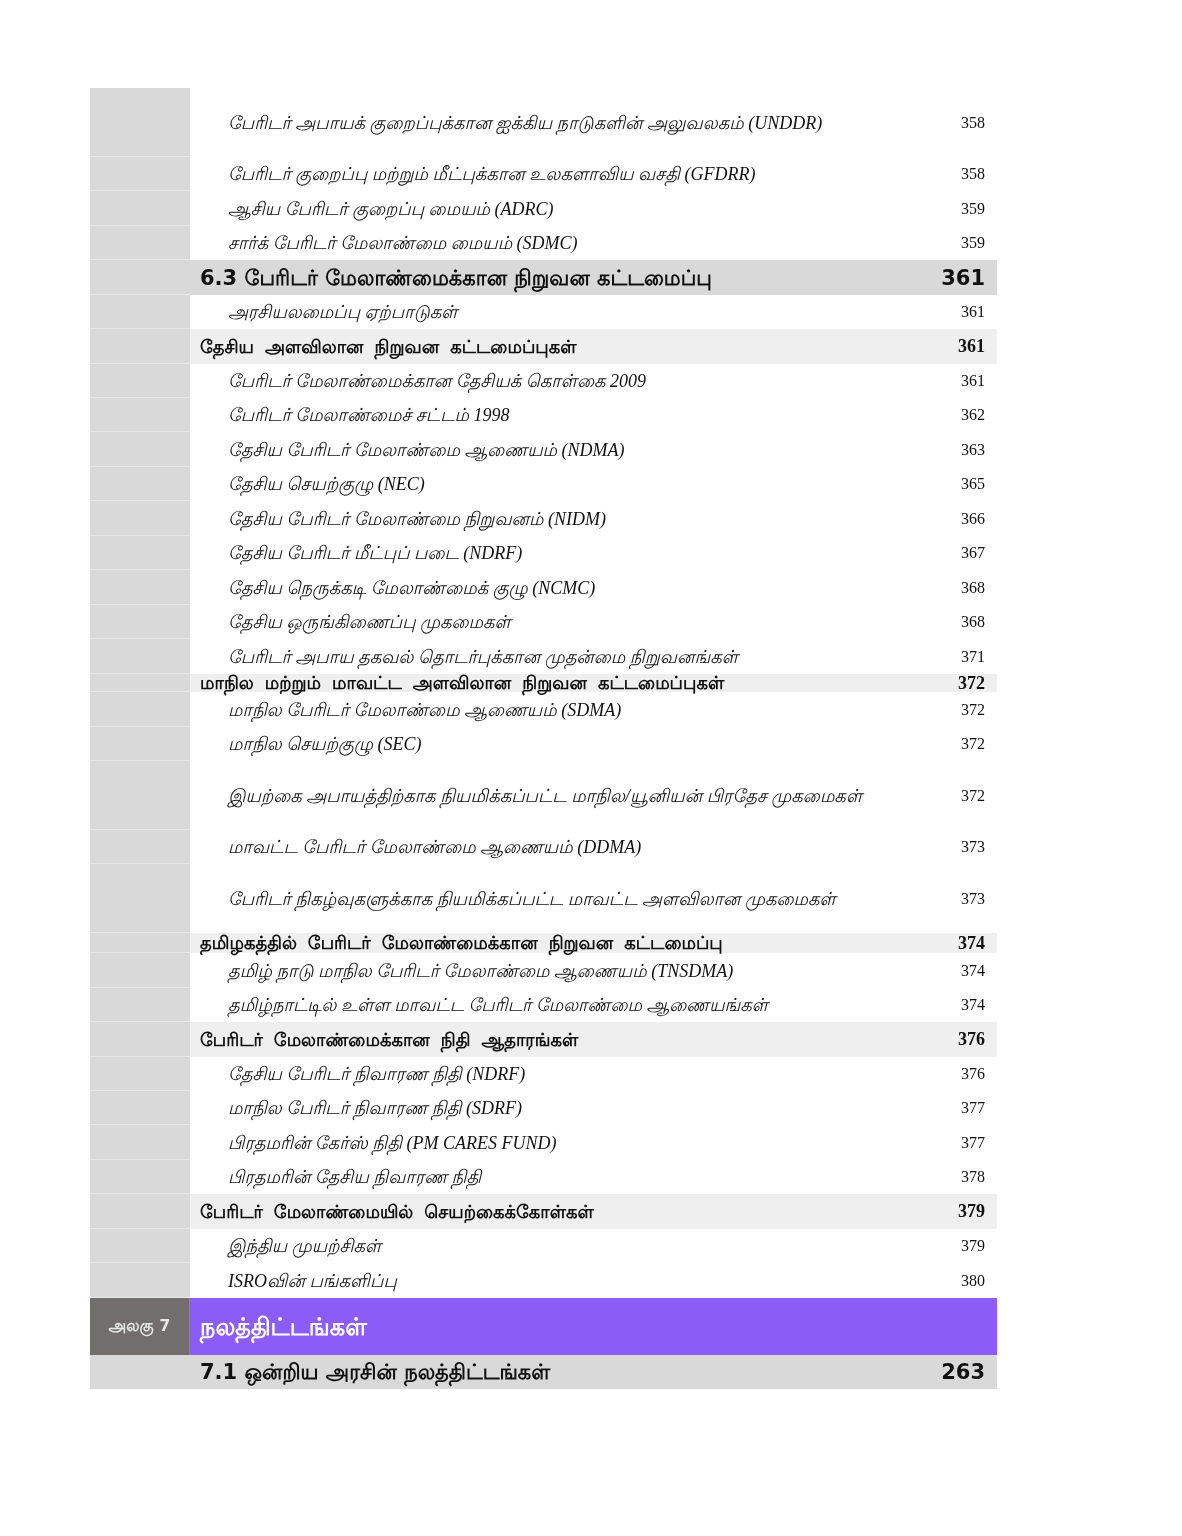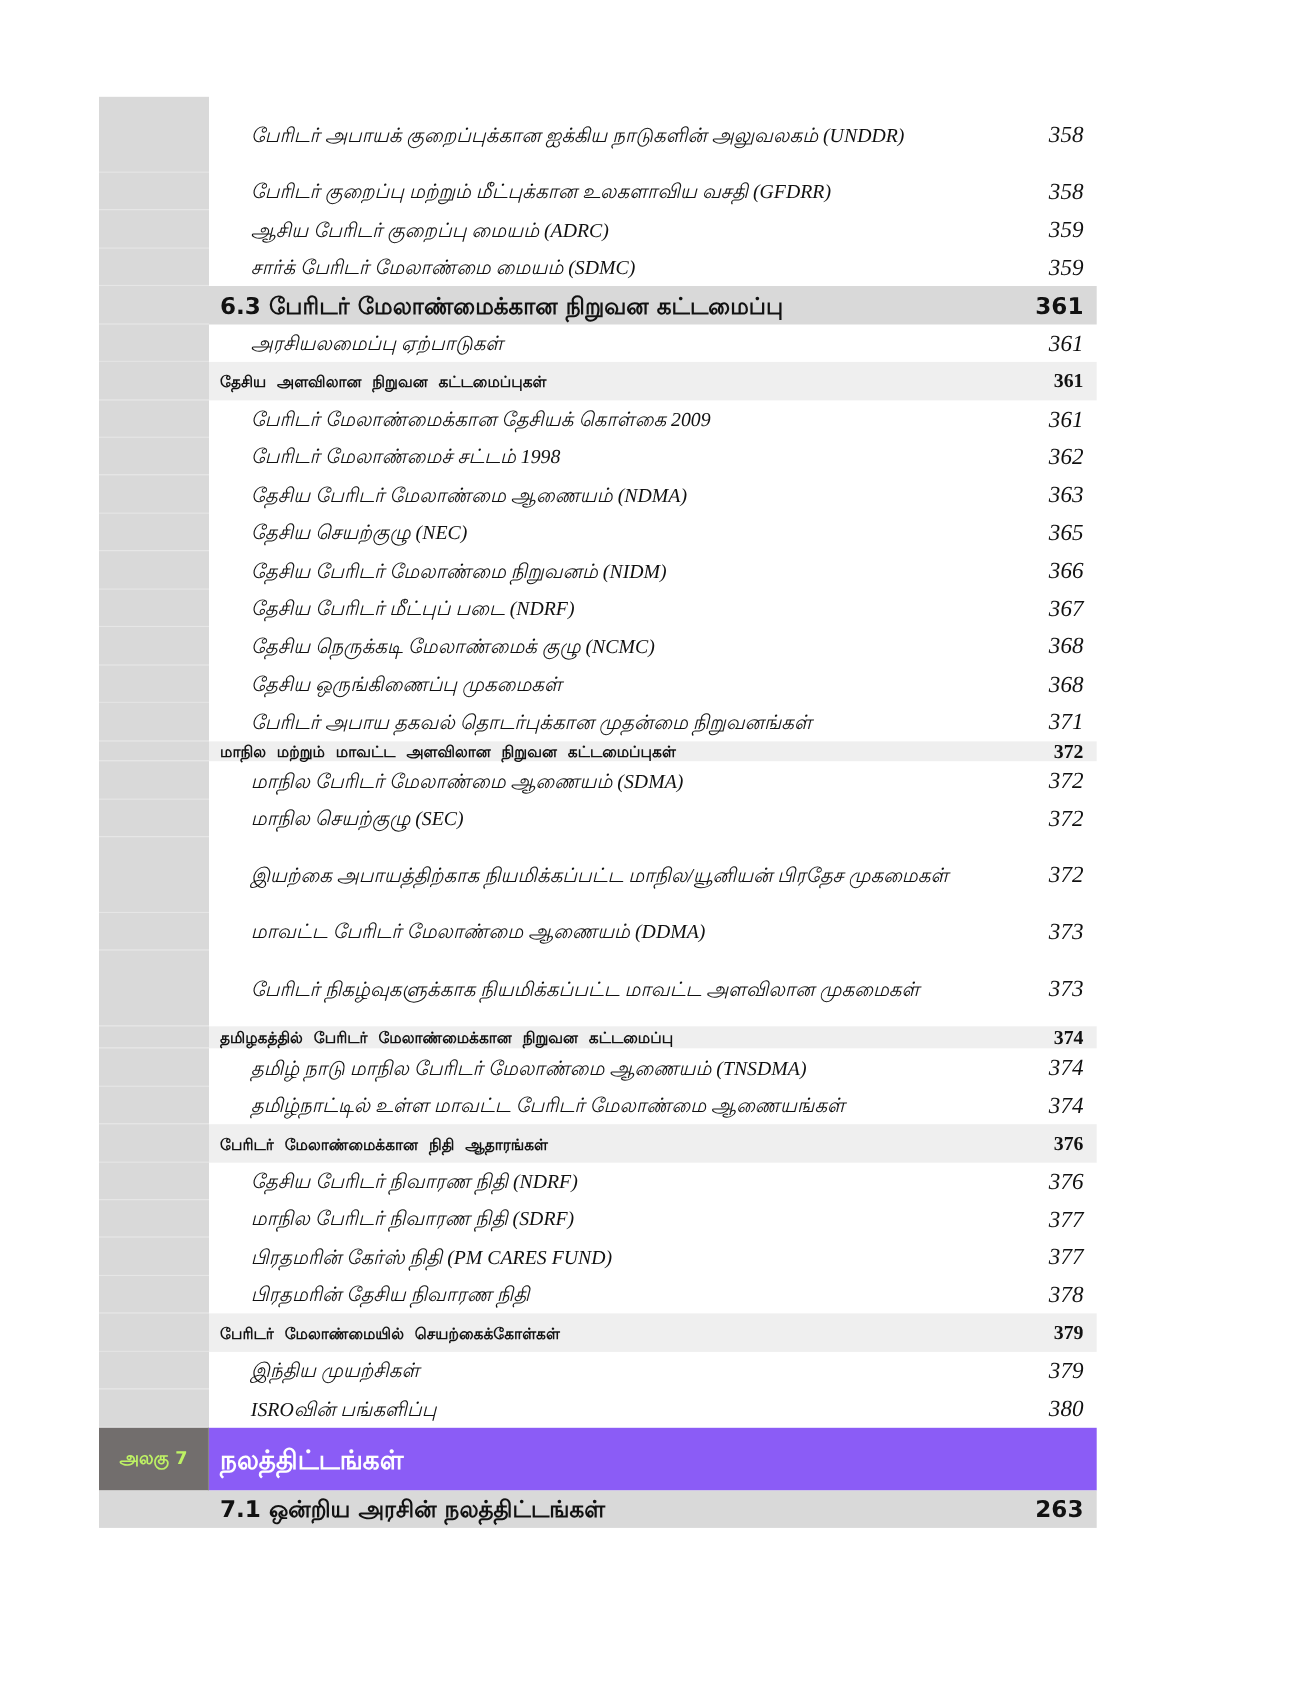--- a/index.html
+++ b/index.html
@@ -5,27 +5,27 @@
   html, body { margin: 0; padding: 0; background: #ffffff; }
   body { width: 1182px; height: 1536px; position: relative; font-family: "DejaVu Serif", serif; color: #111; }
   .toc { position: absolute; left: 90px; top: 88px; width: 907px; }
   .row { display: flex; position: relative; }
   .left { width: 100px; background: #d9d9d9; flex: 0 0 100px; border-bottom: 1px solid #e6e6e6; box-sizing: border-box; }
   .main { flex: 1; display: flex; align-items: center; box-sizing: border-box; padding: 0 12px 0 10px; }
   .title { flex: 1; font-size: 17px; line-height: 22px; }
   .page { width: 60px; text-align: right; font-size: 17px; }
   .row.sub .title { font-style: italic; font-family: "Liberation Serif", serif; font-size: 18px; padding-left: 28px; text-indent: 0; }
   .row.sub.wrap .title { padding-left: 0; text-indent: 28px; }
-  .row.sub .page { font-style: italic; font-family: "Liberation Serif", serif; font-size: 21px; }
+  .row.sub .page { font-family: "Liberation Serif", serif; font-size: 16px; }
   .row.section .main { background: #d9d9d9; }
   .row.section .title, .row.section .page { font-family: "DejaVu Sans", sans-serif; font-weight: bold; font-size: 21px; }
   .row.heading .main { background: #efefef; }
-  .row.heading .title { font-family: "Liberation Sans", sans-serif; font-weight: bold; font-size: 14px; word-spacing: 6px; }
+  .row.heading .title { font-family: "Liberation Sans", sans-serif; font-weight: bold; font-size: 18px; word-spacing: 6px; }
   .row.heading .page { font-family: "Liberation Serif", serif; font-weight: bold; font-size: 18px; }
-  .row.unit .left { background: #726e6d; color: #bef264; display: flex; align-items: center; justify-content: center; font-family: "DejaVu Sans", sans-serif; font-weight: bold; font-size: 16px; border-bottom: none; border-right: 1px solid #8a8686; text-align: right; }
+  .row.unit .left { background: #726e6d; color: #e5e5e5; display: flex; align-items: center; justify-content: center; font-family: "DejaVu Sans", sans-serif; font-weight: bold; font-size: 16px; border-bottom: none; border-right: 1px solid #8a8686; text-align: right; }
   .row.unit .main { background: #8b5cf6; justify-content: flex-start; }
   .row.unit .title { flex: none; color: #fff; font-family: "DejaVu Sans", sans-serif; font-weight: bold; font-size: 24px; text-align: center; }
 </style>
 </head>
 <body>
 
 <div class="toc">
 
   <div class="row sub wrap" style="height:69px">
     <div class="left"></div>

